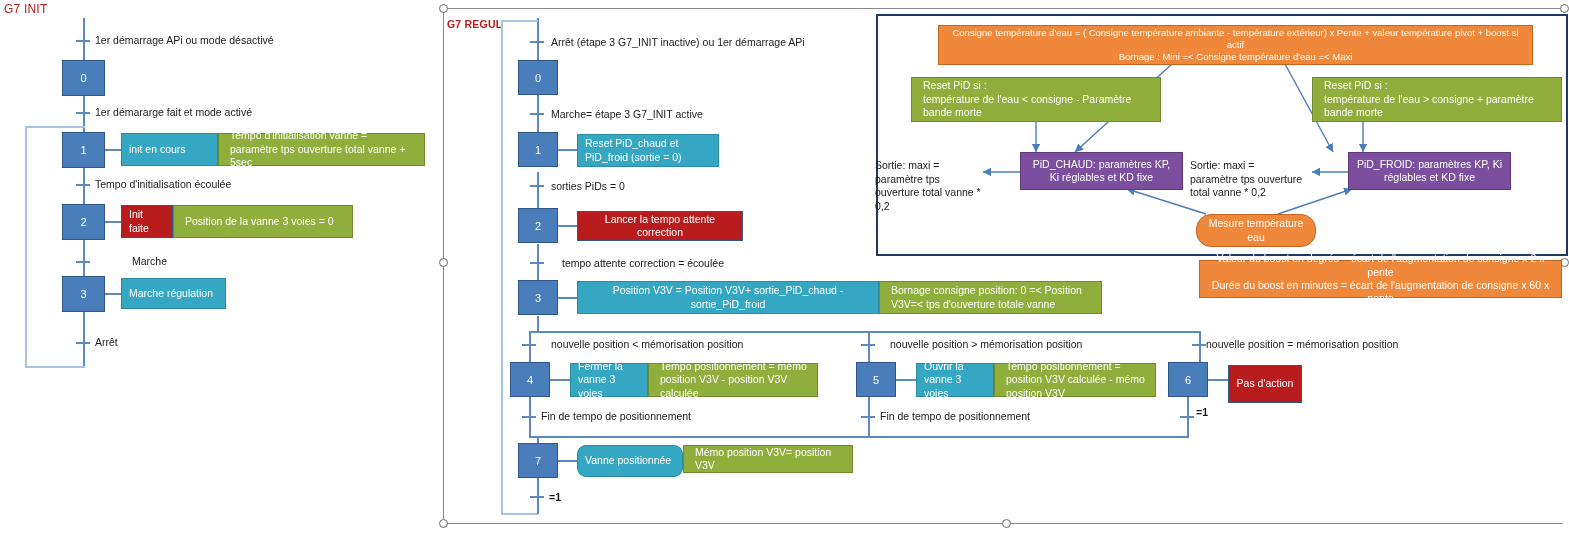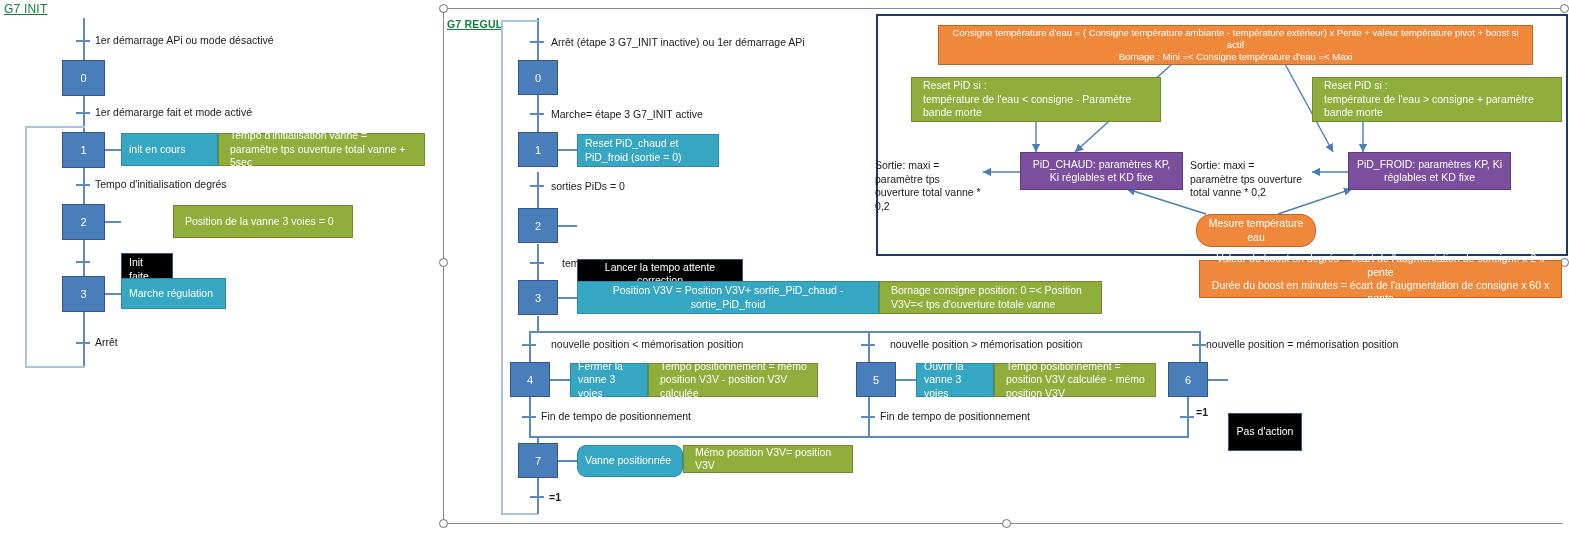--- a/index.html
+++ b/index.html
@@ -15,31 +15,31 @@
   
   .step{position:absolute;background:#4A7EBB;border:1.5px solid #31568A;
         color:#ffffff;font-size:11px;display:flex;align-items:center;
         justify-content:center;box-sizing:border-box;}
 
   
   .act{position:absolute;box-sizing:border-box;color:#ffffff;font-size:10.5px;
        line-height:1.28;padding:4px 7px;display:flex;align-items:center;}
   .act.teal{background:#35A7C2;border:1.5px solid #2A8BA3;}
   .act.green{background:#8FAE3C;border:1.5px solid #71892F;padding-left:11px;}
-  .act.blue{background:#000000;border:1.5px solid #31568A;margin-top:48px;}
+  .act.blue{background:#b91c1c;border:1.5px solid #31568A;}
   .act.purple{background:#7B4F9D;border:1.5px solid #5E3A7A;}
   .act.orange{background:#F0883B;border:1.5px solid #C4651F;}
   .act.center{justify-content:center;text-align:center;}
 
   
   .cond{position:absolute;font-size:10.5px;color:#1a1a1a;white-space:nowrap;}
   .note{position:absolute;font-size:10.5px;color:#1a1a1a;line-height:1.3;}
 
   
-  .sectitle{position:absolute;font-size:12px;color:#15803d;letter-spacing:.2px;text-decoration:underline;}
+  .sectitle{position:absolute;font-size:12px;color:#b91c1c;letter-spacing:.2px;}
   .sectitle.cond-style{font-weight:bold;font-size:10.5px;}
 
   
   .frameline{position:absolute;background:#8a8a8a;}
   .handle{position:absolute;width:9px;height:9px;border-radius:50%;
           background:#ffffff;border:1.5px solid #6e6e6e;box-sizing:border-box;}
 
   
   .navybox{position:absolute;border:2px solid #1F3864;box-sizing:border-box;background:transparent;}
 
@@ -70,22 +70,22 @@
   <div class="vline" style="left:83px;top:309px;height:59px;"></div>
 
   <div class="tick" style="left:76px;top:40px;"></div>
   <div class="tick" style="left:76px;top:112px;"></div>
   <div class="tick" style="left:76px;top:184px;"></div>
   <div class="tick" style="left:76px;top:261px;"></div>
   <div class="tick" style="left:76px;top:342px;"></div>
 
   <div class="cond" style="left:95px;top:34px;">1er démarrage APi ou mode désactivé</div>
   <div class="cond" style="left:95px;top:106px;">1er démararge fait et mode activé</div>
-  <div class="cond" style="left:95px;top:178px;">Tempo d'initialisation degrés</div>
-  <div class="cond" style="left:95px;top:266px;padding-left:37px;">Marche</div>
+  <div class="cond" style="left:95px;top:178px;">Tempo d'initialisation écoulée</div>
+  <div class="cond" style="left:95px;top:255px;padding-left:37px;">Marche</div>
   <div class="cond" style="left:95px;top:336px;">Arrêt</div>
 
   <div class="loopline" style="left:25px;top:126px;width:2px;height:242px;"></div>
   <div class="loopline" style="left:25px;top:366px;width:60px;height:2px;"></div>
   <div class="loopline" style="left:25px;top:126px;width:60px;height:2px;"></div>
 
   <div class="step" style="left:62px;top:60px;width:43px;height:36px;">0</div>
 
   <div class="step" style="left:62px;top:132px;width:43px;height:36px;">1</div>
   <div class="hline" style="left:105px;top:149px;width:16px;"></div>

